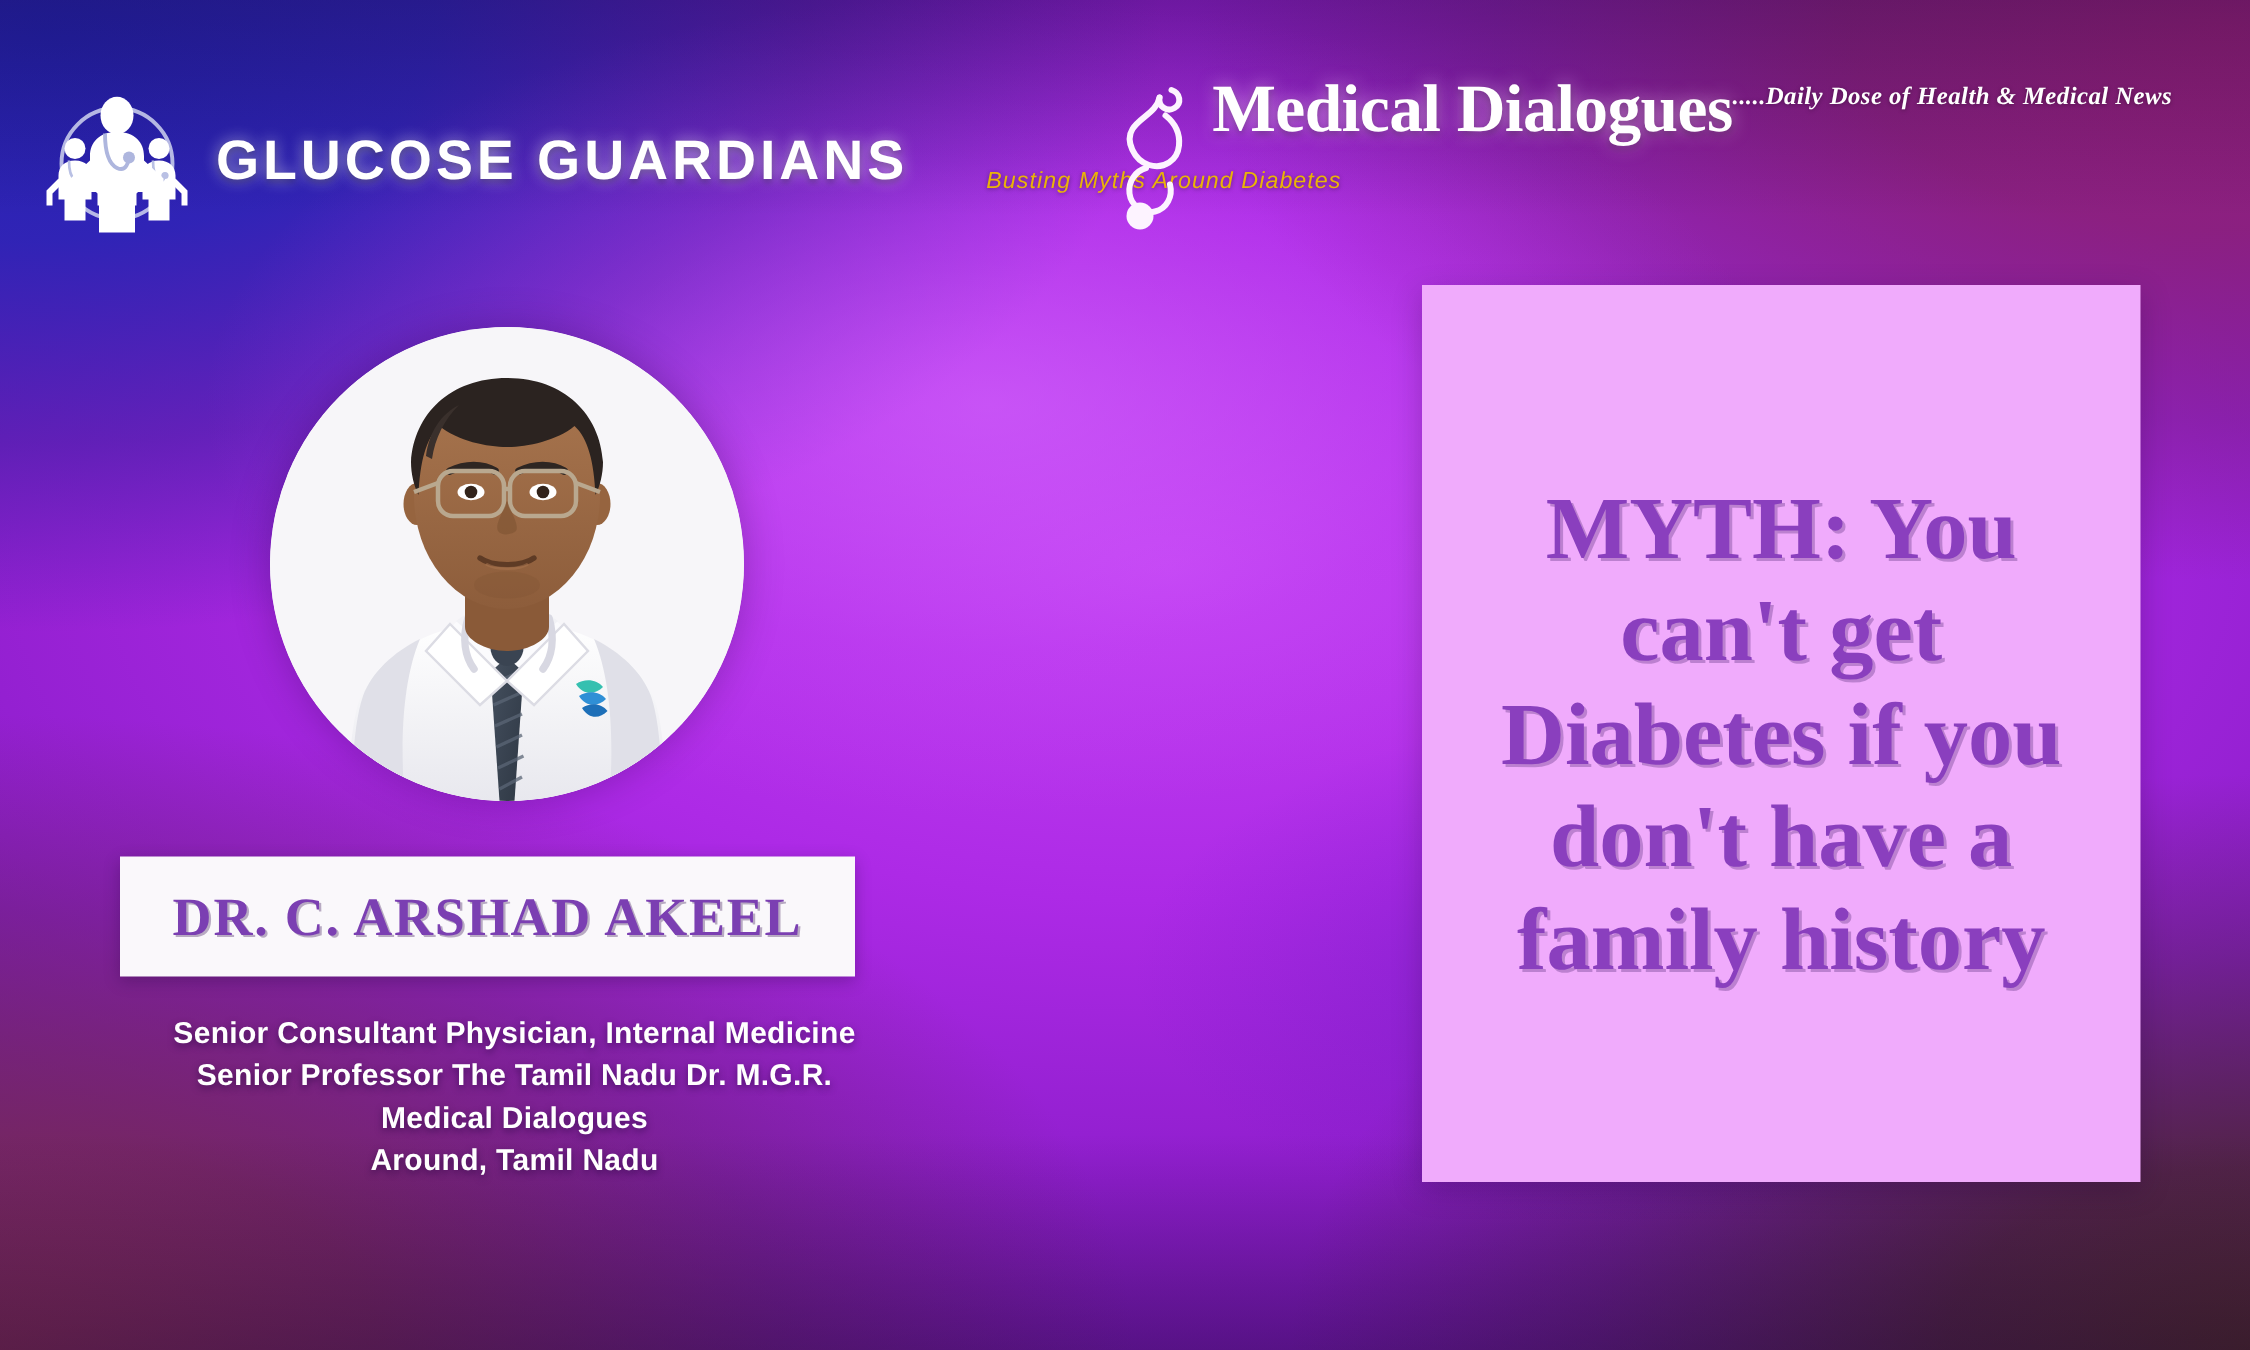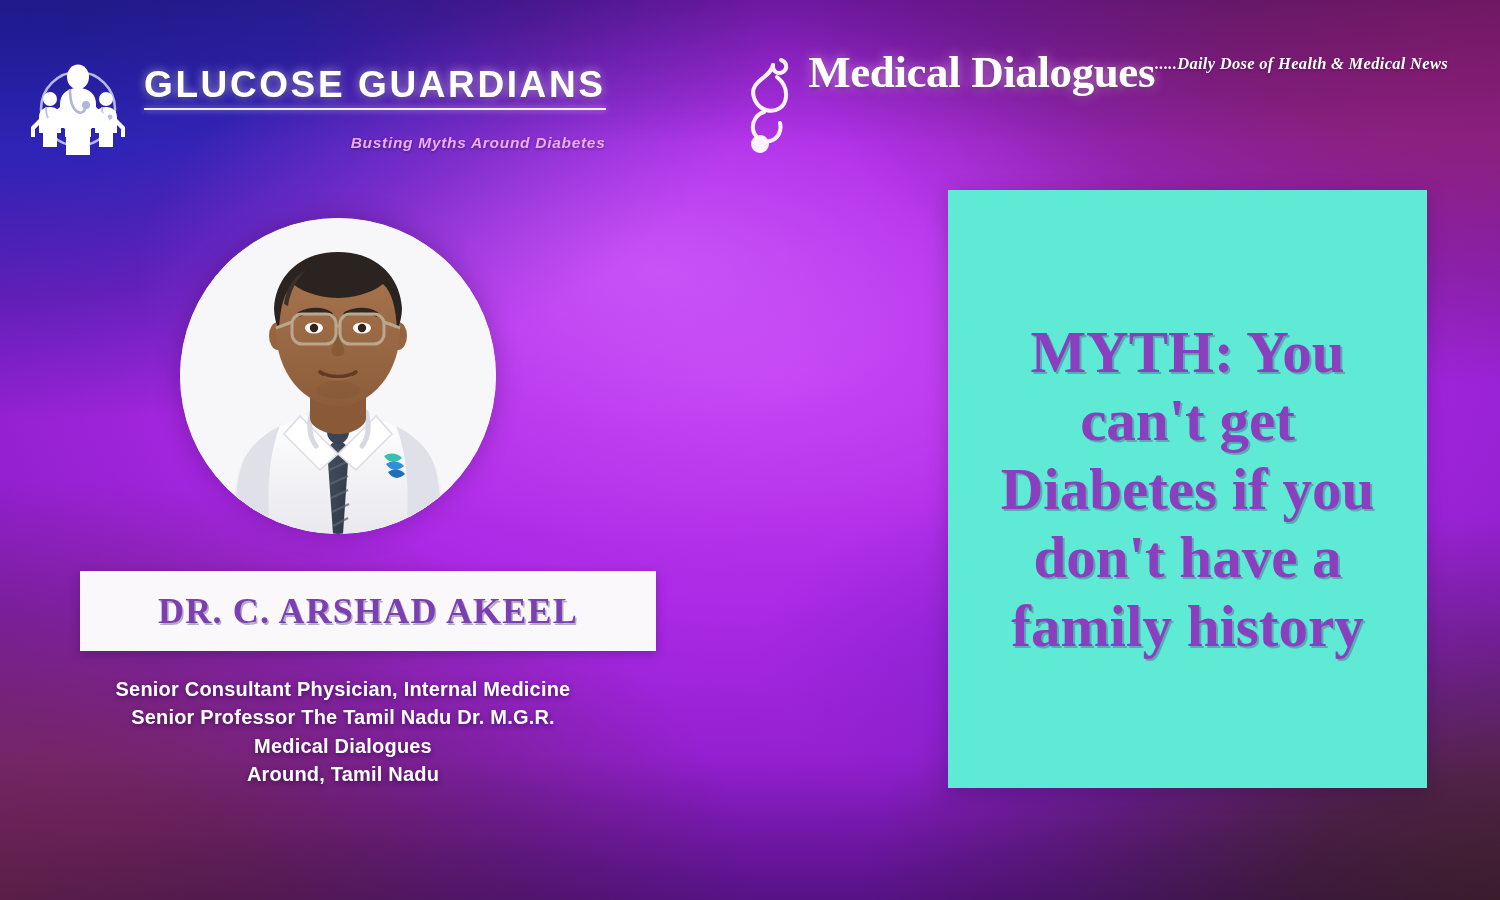--- a/index.html
+++ b/index.html
@@ -43,31 +43,31 @@
     background:
       linear-gradient(180deg, rgba(20,6,48,0.30) 0%, rgba(0,0,0,0) 16%, rgba(0,0,0,0) 84%, rgba(18,4,40,0.34) 100%);
   }
 
   
   #gg-brand{
     position:absolute;left:26px;top:52px;width:470px;height:110px;
     display:flex;align-items:center;gap:14px;
   }
   #gg-icon{width:104px;height:104px;flex:0 0 104px;}
-  #gg-text{display:flex;flex-direction:column;justify-content:flex-start;padding-top:4px;}
+  #gg-text{display:flex;flex-direction:row;justify-content:flex-start;padding-top:4px;gap:26px;}
   #gg-title{
     font-size:37px;font-weight:bold;letter-spacing:2.6px;color:#ffffff;
     font-family:"Liberation Sans",sans-serif;
     line-height:1.04;white-space:nowrap;
     text-shadow:0 0 10px rgba(255,255,255,0.55),0 2px 4px rgba(0,0,0,0.35);
   }
   #gg-rule{height:2px;background:rgba(255,255,255,0.92);margin-top:3px;width:100%;
     box-shadow:0 0 6px rgba(255,255,255,0.6);}
   #gg-tag{
-    font-size:15.5px;font-style:italic;font-weight:bold;color:#f0abfc;
+    font-size:15.5px;font-style:italic;font-weight:normal;color:#eab308;
     letter-spacing:0.7px;text-align:right;margin-top:24px;white-space:nowrap;
     text-shadow:0 1px 3px rgba(0,0,0,0.4);
   }
 
   
   #md-brand{
     position:absolute;right:52px;top:48px;height:118px;
     display:flex;align-items:flex-start;gap:6px;
   }
   #md-icon{width:62px;height:108px;flex:0 0 62px;margin-top:2px;}
@@ -88,21 +88,21 @@
   
   #portrait{
     position:absolute;left:180px;top:218px;width:316px;height:316px;
     border-radius:50%;overflow:hidden;background:#f6f5f8;
     box-shadow:0 0 26px rgba(40,8,70,0.30);
   }
   #portrait svg{display:block;width:100%;height:100%;}
 
   
   #name-plate{
-    position:absolute;left:80px;top:571px;width:576px;height:80px;
+    position:absolute;left:80px;top:571px;width:490px;height:80px;
     background:#faf8fb;
     box-shadow:0 3px 10px rgba(30,6,50,0.28);
     display:flex;align-items:center;justify-content:center;
   }
   #doctor-name{
     font-family:"Liberation Serif",serif;
     font-size:36px;font-weight:bold;color:#7b3fb2;letter-spacing:1.2px;
     white-space:nowrap;
     text-shadow:1.5px 1.5px 0 rgba(60,25,90,0.35);
   }
@@ -114,21 +114,21 @@
   }
   #credentials .cred-line{
     font-size:20px;font-weight:bold;color:#ffffff;line-height:1.42;
     letter-spacing:0.2px;
     text-shadow:0 2px 5px rgba(35,5,60,0.55);
   }
 
   
   #myth-panel{
     position:absolute;left:948px;top:190px;width:479px;height:598px;
-    background:#5eead4;
+    background:#f0abfc;
     box-shadow:0 5px 18px rgba(30,6,50,0.25);
     display:flex;align-items:center;justify-content:center;
     padding:26px 18px;box-sizing:border-box;
   }
   #myth-text{
     font-family:"Liberation Serif",serif;
     font-size:59px;font-weight:bold;color:#8a3fbe;
     line-height:1.16;text-align:center;
     text-shadow:2px 2px 0 rgba(70,30,105,0.30);
   }

